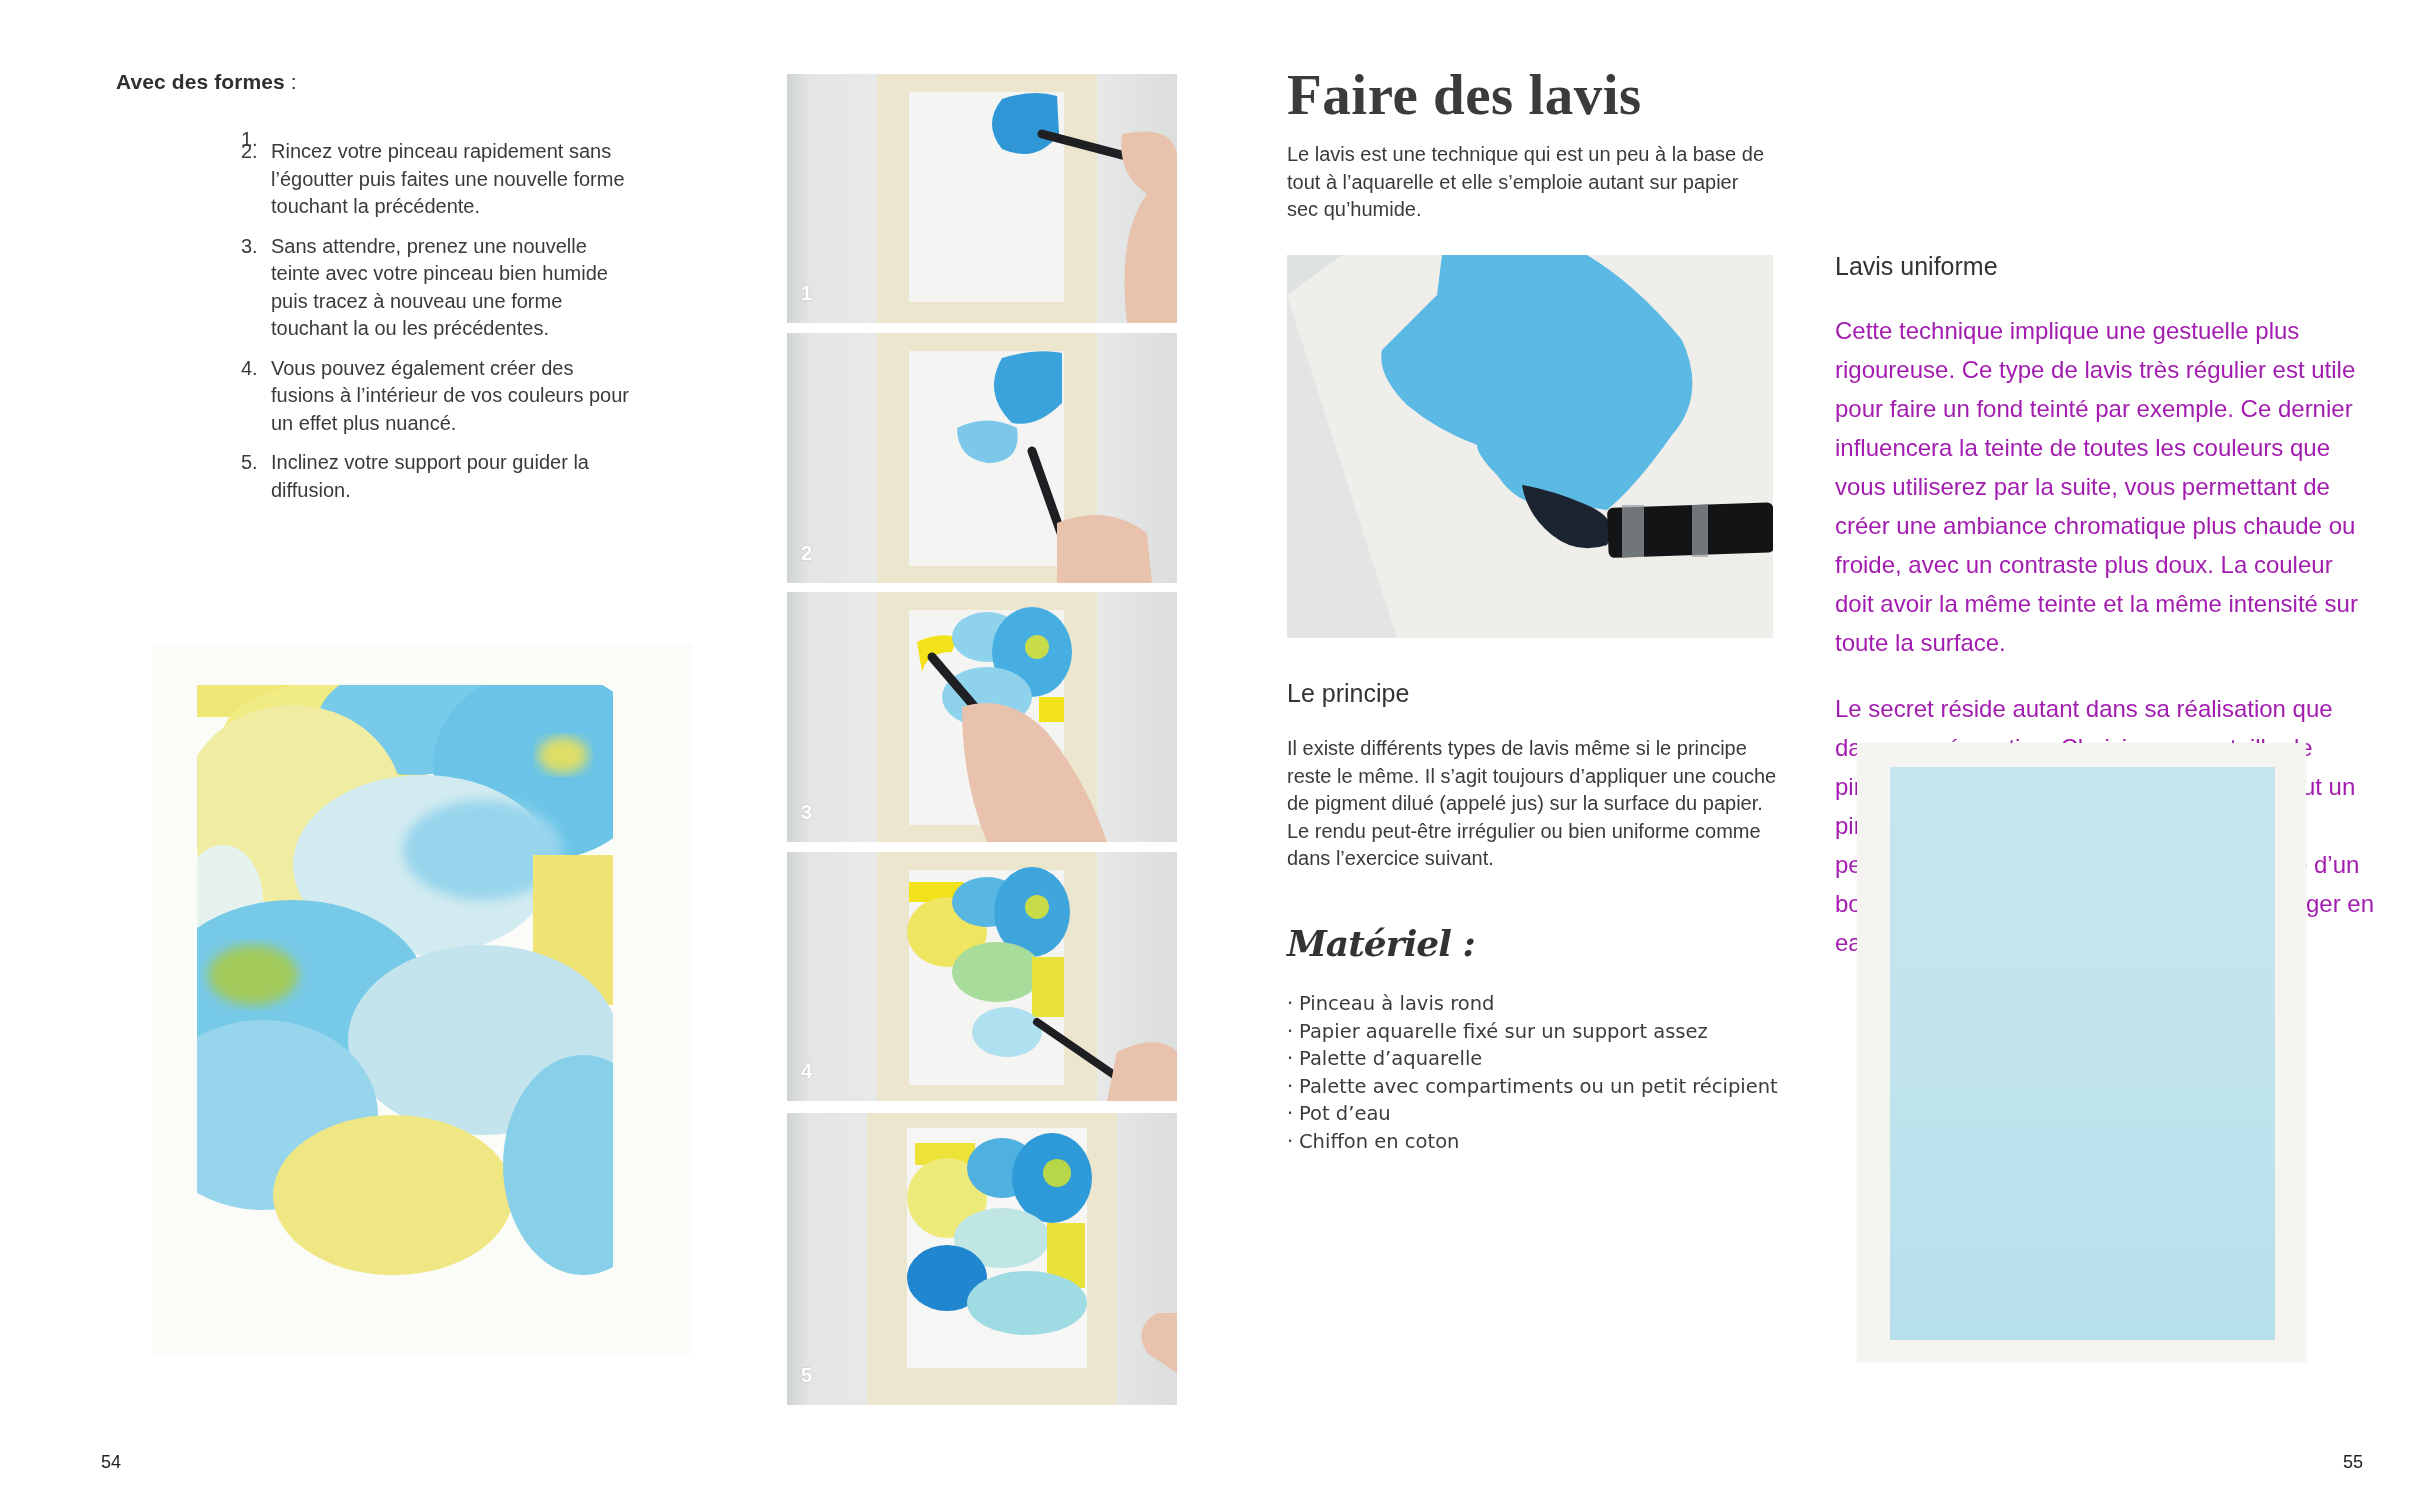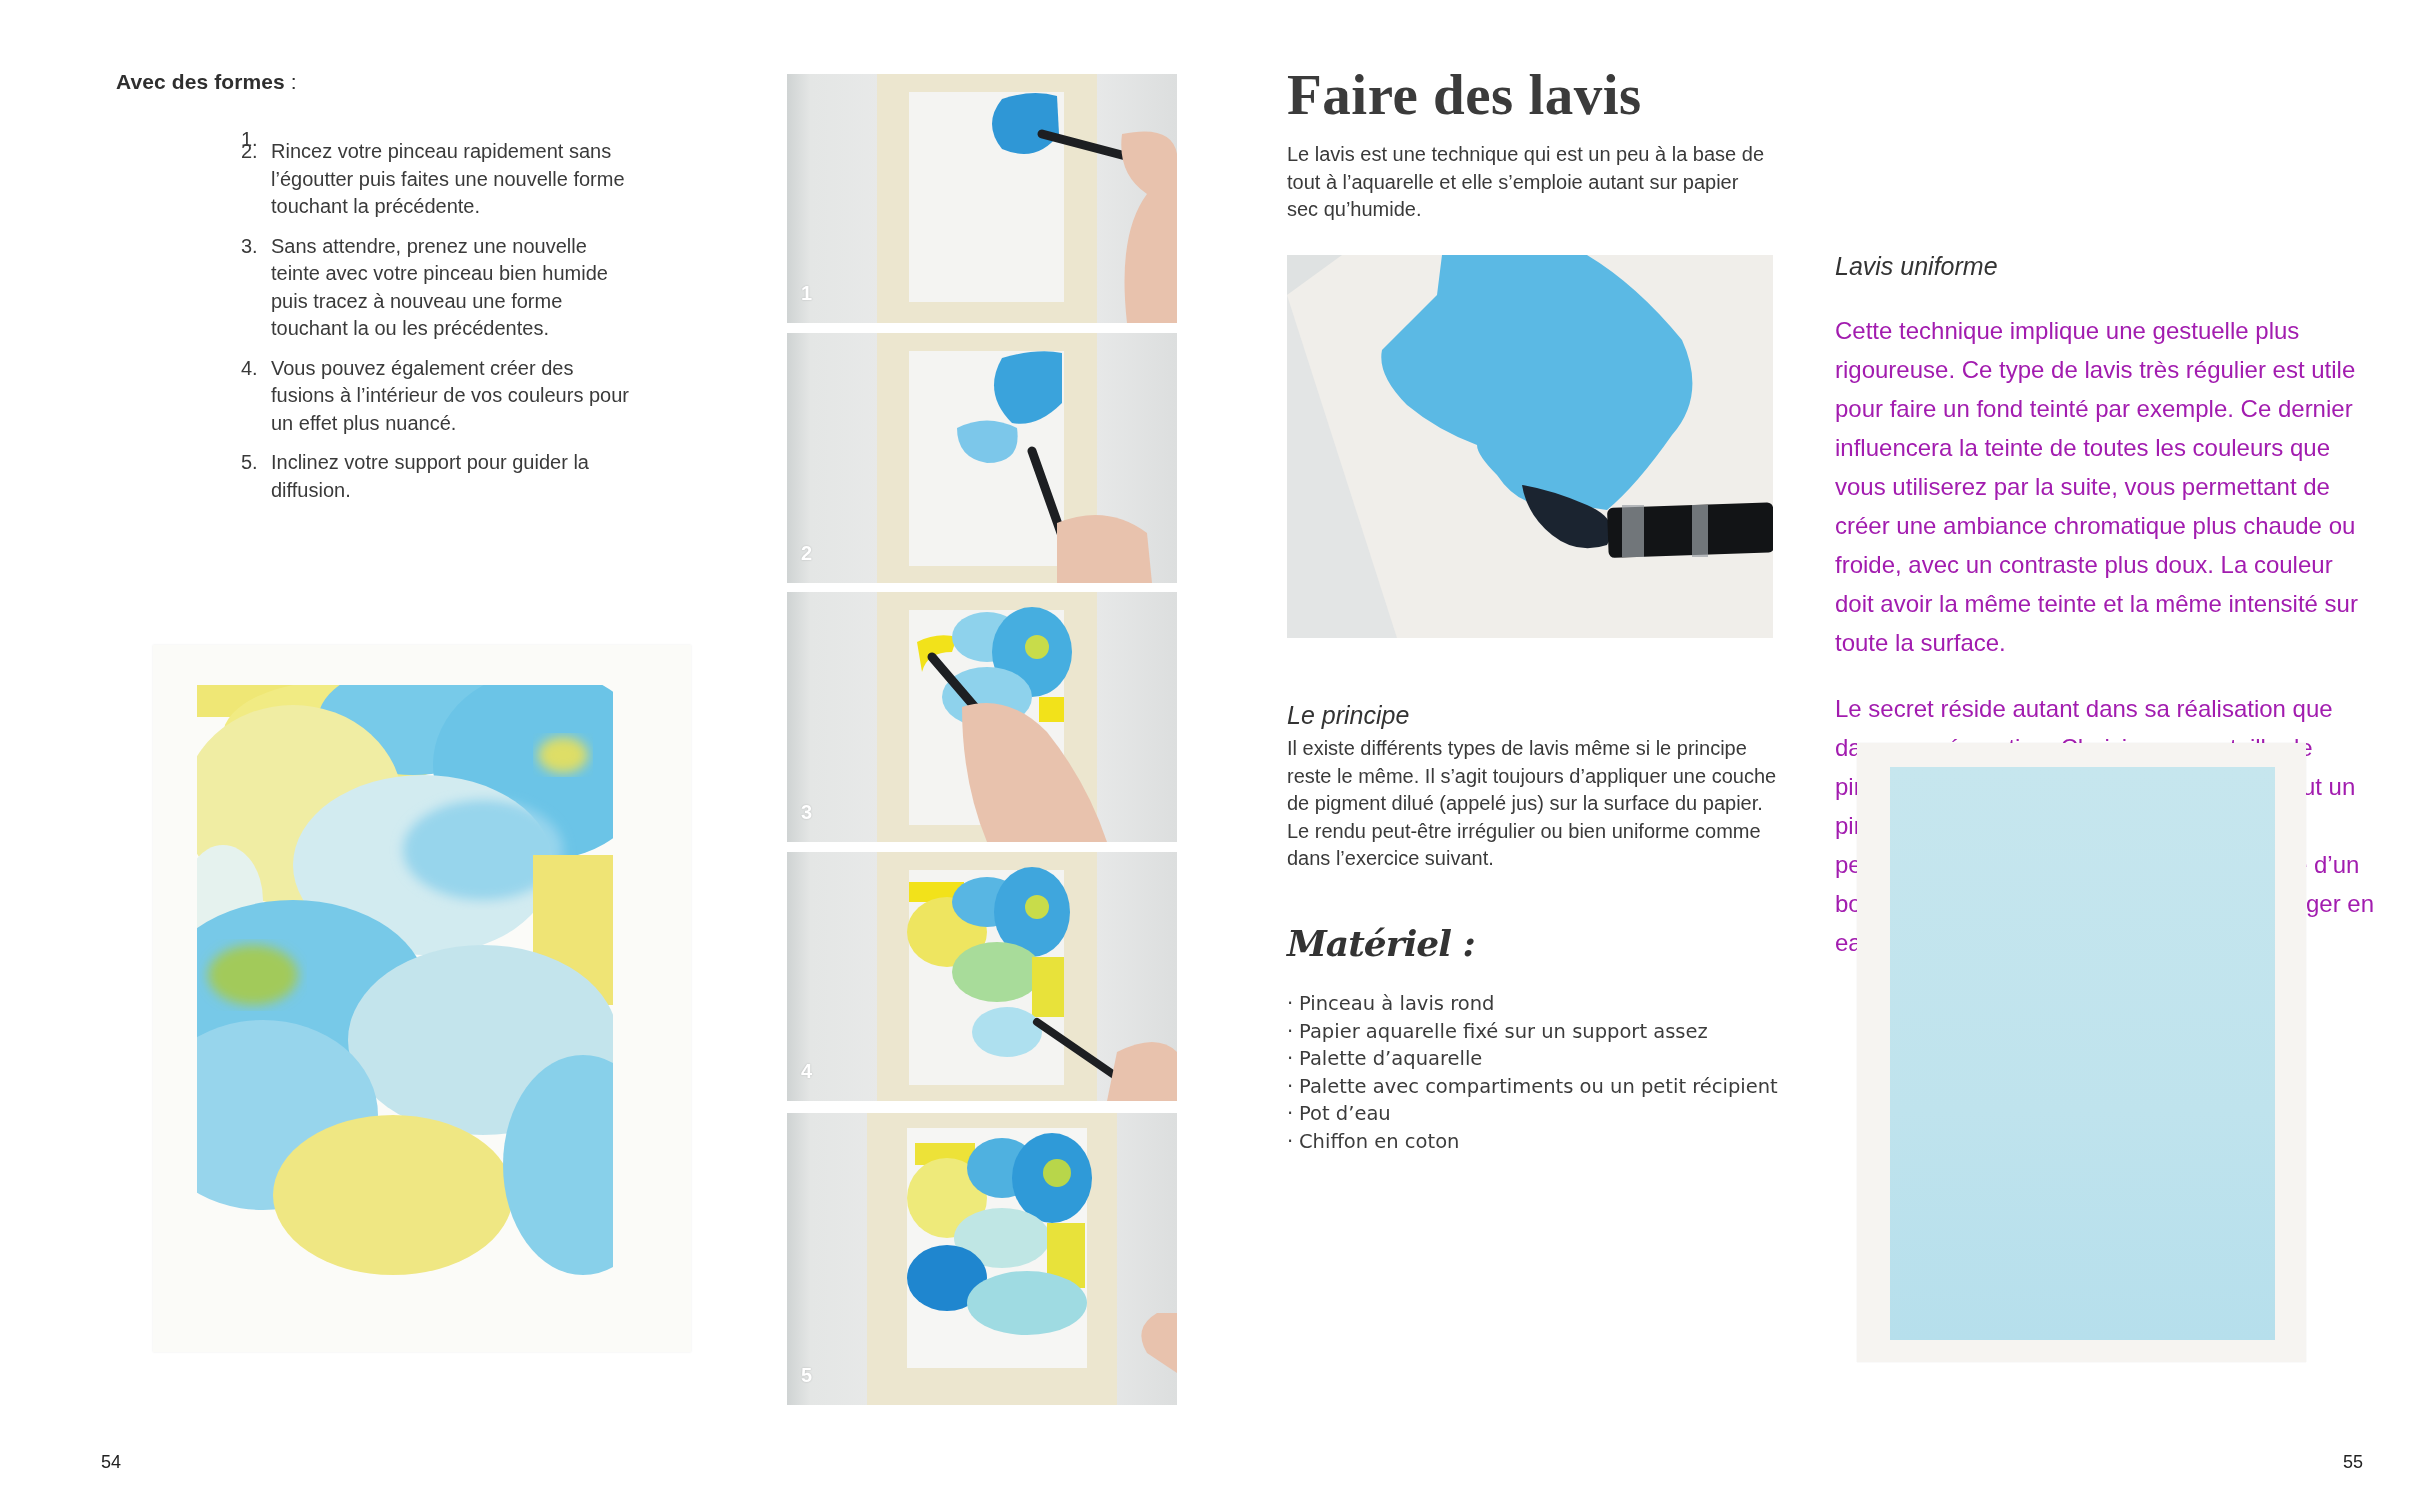--- a/index.html
+++ b/index.html
@@ -60,23 +60,23 @@
       left: 1287px; top: 141px; width: 480px;
       font-size: 20px; line-height: 27.5px; color: #3a3a3a;
     }
     .photo-brush {
       left: 1287px; top: 255px; width: 486px; height: 383px;
       background: #e8e8e4; overflow: hidden;
     }
     .photo-brush svg { width: 100%; height: 100%; display: block; }
 
     .subheading {
-      font-style: italic; font-size: 25px; color: #333333;
-    }
-    .principe-heading { left: 1287px; top: 701px; }
+      font-size: 25px; color: #333333;
+    }
+    .principe-heading { left: 1287px; top: 679px; }
     .principe-body {
       left: 1287px; top: 735px; width: 490px;
       font-size: 20px; line-height: 27.5px; color: #3a3a3a;
     }
 
     .materiel-heading {
       left: 1287px; top: 922px;
       font-family: "DejaVu Serif", serif; font-style: italic; font-weight: bold;
       font-size: 36px; color: #333333;
       letter-spacing: -1px;

